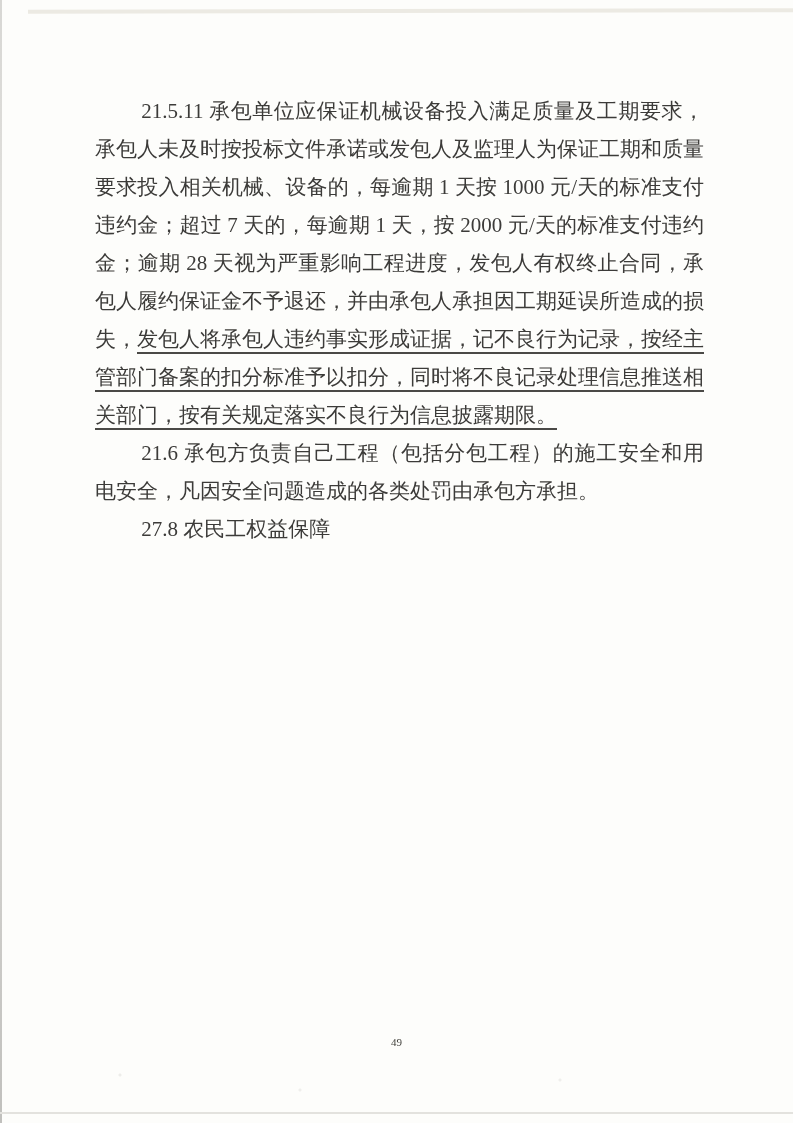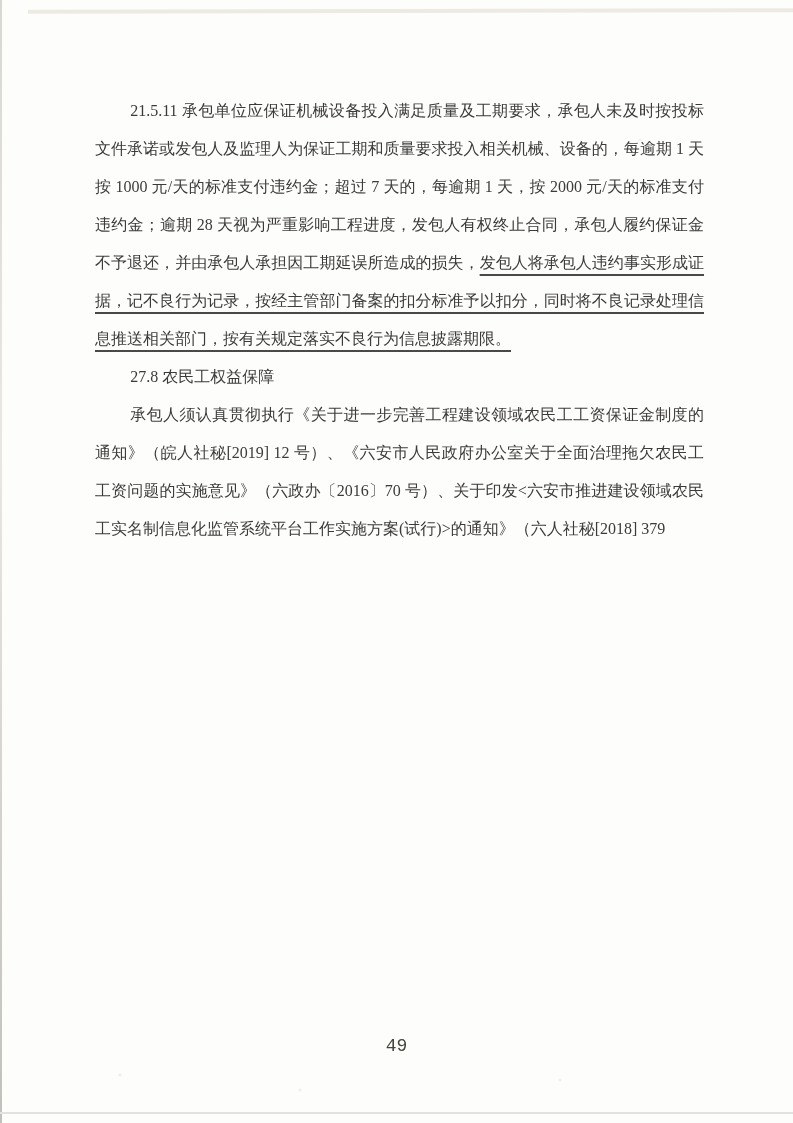--- a/index.html
+++ b/index.html
@@ -45,64 +45,63 @@
     width: 100%; height: 2px;
     background: #e3e2de;
   }
   
   .content {
     position: absolute;
     left: 95px;
     top: 92px;
     width: 609px;
     color: #3c3b39;
-    font-size: 16px;
+    font-size: 21px;
     line-height: 38px;
     text-align: justify;
     letter-spacing: 0;
   }
   .content p {
     margin: 0;
     text-indent: 2.2em;
   }
   .content u {
     text-decoration: underline;
     text-decoration-thickness: 1.6px;
     text-underline-offset: 6px;
     text-decoration-color: #4a4946;
   }
   .footer {
     position: absolute;
     top: 1036px;
     left: 0;
     width: 100%;
     text-align: center;
-    font-size: 18px;
+    font-size: 11px;
     color: #45443f;
-    font-family: Liberation Mono, monospace;
   }
 </style>
 </head>
 <body>
 
 <div class="page">
 
   <div class="edge-top"></div>
   <div class="edge-left"></div>
   <div class="edge-bottom"></div>
 
   <div class="content">
 
     <p><span>21.5.11 承包单位应保证机械设备投入满足质量及工期要求，承包人未及时按投标文件承诺或发包人及监理人为保证工期和质量要求投入相关机械、设备的，每逾期 1 天按 1000 元/天的标准支付违约金；超过 7 天的，每逾期 1 天，按 2000 元/天的标准支付违约金；逾期 28 天视为严重影响工程进度，发包人有权终止合同，承包人履约保证金不予退还，并由承包人承担因工期延误所造成的损失，</span><u>发包人将承包人违约事实形成证据，记不良行为记录，按经主管部门备案的扣分标准予以扣分，同时将不良记录处理信息推送相关部门，按有关规定落实不良行为信息披露期限。</u></p>
 
 
+    <p><span>21.6 承包方负责自己工程（包括分包工程）的施工安全和用电安全，凡因安全问题造成的各类处罚由承包方承担。</span></p>
 
     <p><span>27.8 农民工权益保障</span></p>
 
-    <p><span>承包人须认真贯彻执行《关于进一步完善工程建设领域农民工工资保证金制度的通知》（皖人社秘[2019] 12 号）、《六安市人民政府办公室关于全面治理拖欠农民工工资问题的实施意见》（六政办〔2016〕70 号）、关于印发&lt;六安市推进建设领域农民工实名制信息化监管系统平台工作实施方案(试行)&gt;的通知》（六人社秘[2018] 379</span></p>
 
   </div>
 
   <div class="footer">
     <span>49</span>
   </div>
 
 </div>
 
 </body></html>

